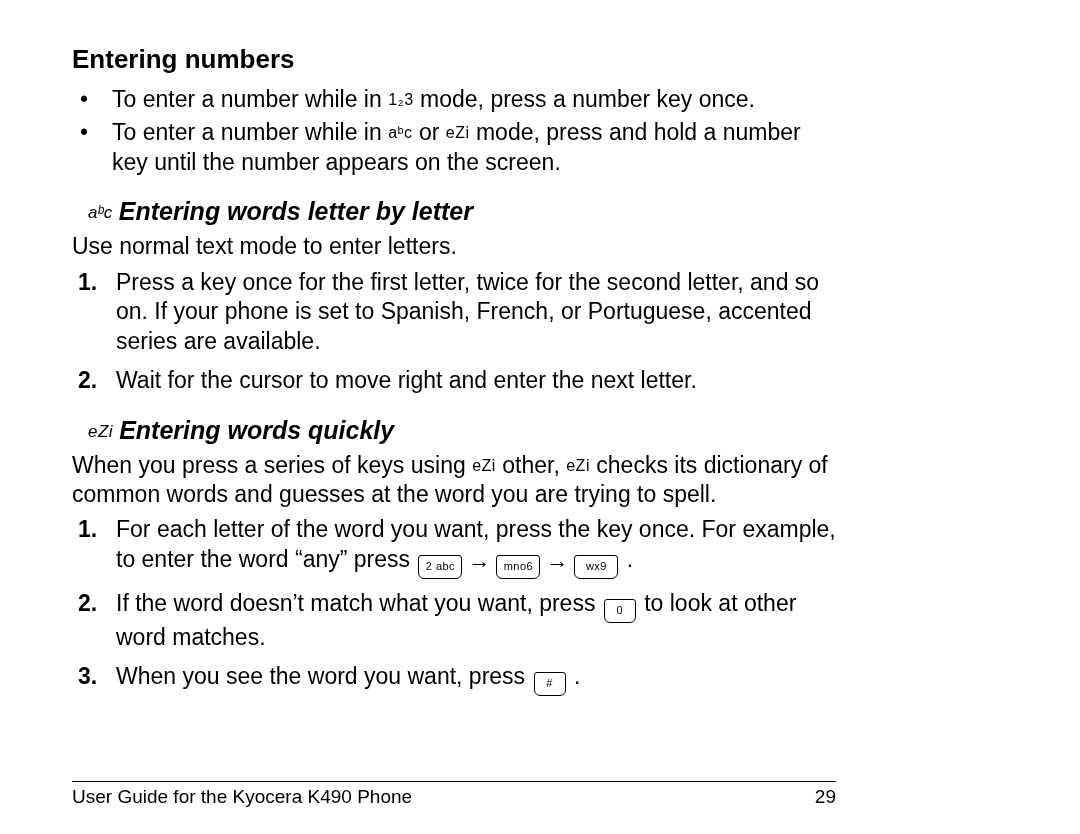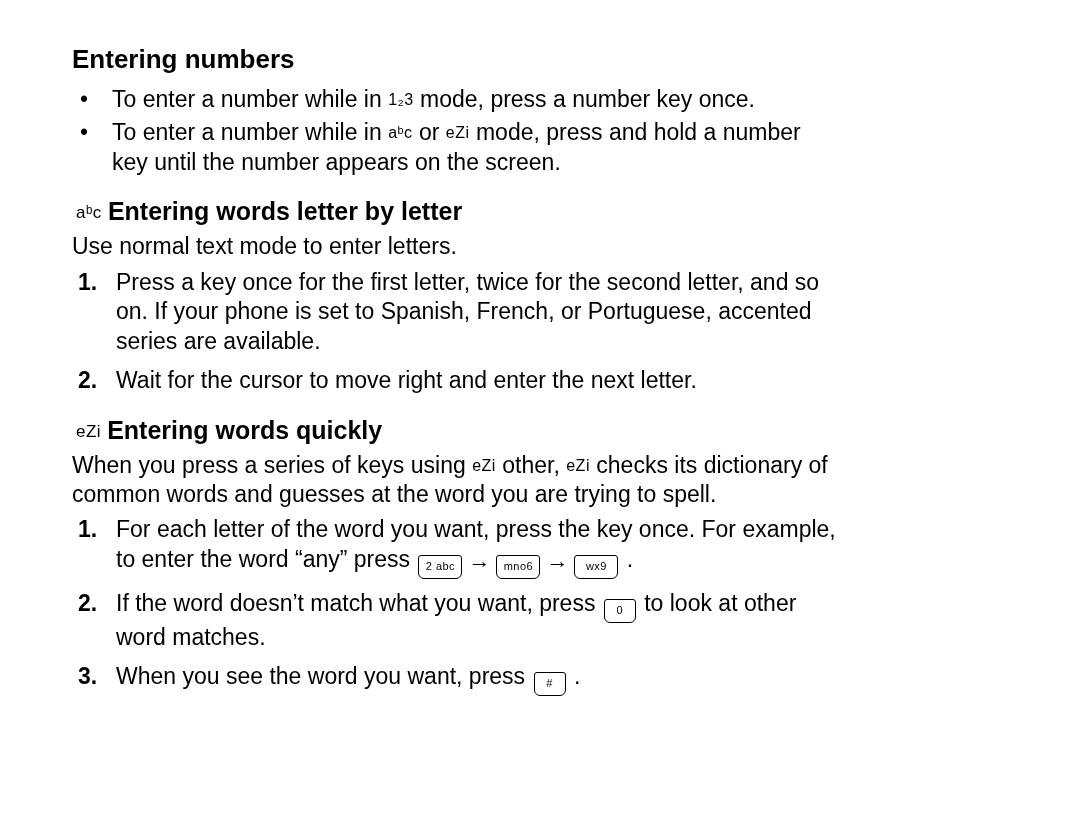--- a/index.html
+++ b/index.html
@@ -19,21 +19,22 @@
     position: relative;
   }
   h2.section {
     font-size: 26px;
     font-weight: bold;
     margin: 0 0 10px 0;
   }
   h2.subsection {
     font-size: 25px;
     font-weight: bold;
-    margin: 20px 0 6px 4px;
+    margin: 20px 0 6px 16px;
+    font-style: italic;
   }
   .sub-prefix {
     font-size: 17px;
     font-weight: normal;
     vertical-align: 2px;
     letter-spacing: 0.5px;
     margin-right: 6px;
   }
   .body, ul.bullets, ol.steps {
     font-size: 23px;
@@ -153,14 +154,18 @@
       <span>For each letter of the word you want, press the key once. For example, to enter the word “any” press </span><span class="keycap">2 abc</span><span class="arrow">→</span><span class="keycap">mno6</span><span class="arrow">→</span><span class="keycap">wx9</span><span> .</span>
     </li>
     <li>
       <span>If the word doesn’t match what you want, press </span><span class="keycap small">0</span><span> to look at other word matches.</span>
     </li>
     <li>
       <span>When you see the word you want, press </span><span class="keycap small">#</span><span> .</span>
     </li>
   </ol>
 
+  <div class="footer">
+    <span>User Guide for the Kyocera K490 Phone</span>
+    <span>29</span>
+  </div>
 
 </div>
 
 </body></html>

